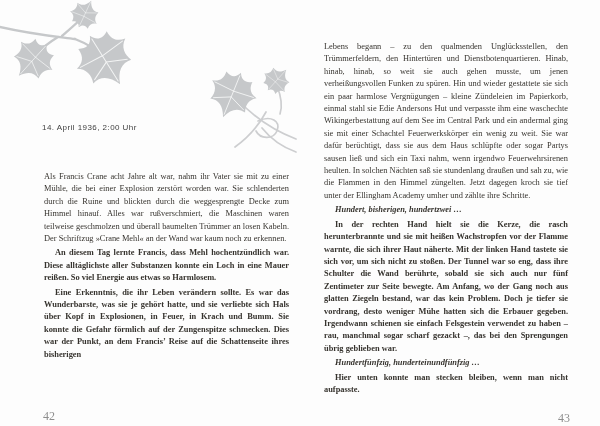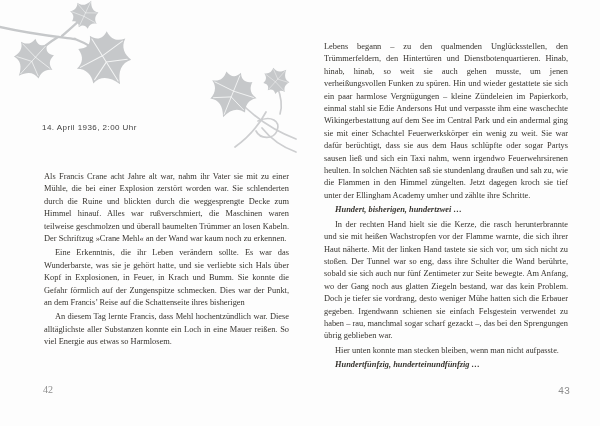--- a/index.html
+++ b/index.html
@@ -49,40 +49,40 @@
   }
   .text-block.right {
     left: 322px;
     top: 39px;
     width: 248px;
   }
   .text-block p {
     margin: 2px;
     padding: 0;
   }
-  .text-block p.indent { text-indent: 11px; }
+  .text-block p.indent { text-indent: 11px; font-weight: bold; }
   .text-block p.italic {
     font-style: italic;
     font-weight: 600;
   }
   .page-number {
     position: absolute;
-    font-size: 10px;
+    font-size: 12px;
     color: #8d8d8d;
     font-family: "Liberation Serif", serif;
+    margin-top: 25px;
   }
   .page-number.pn-left {
     left: 43px;
     top: 384px;
   }
   .page-number.pn-right {
     right: 30px;
     top: 386px;
     text-align: left;
-    font-family: Liberation Mono, monospace;
   }
 </style>
 </head>
 <body>
 
 <div class="spread">
 
   <svg class="ivy-svg" viewBox="0 0 320 160" aria-hidden="true">
     <defs>
       <g id="ivy-leaf">
@@ -116,30 +116,30 @@
     <use href="#ivy-leaf" transform="translate(105,60) rotate(-32) scale(0.62)"></use>
 
     <use href="#ivy-leaf" transform="translate(232,95) rotate(22) scale(0.52)"></use>
     <use href="#ivy-leaf" transform="translate(277,80) rotate(-138) scale(0.30)"></use>
   </svg>
 
   <section>
     <div class="date-line">14. April 1936, 2:00 Uhr</div>
     <div class="text-block left">
         <p class="" lang="de">Als Francis Crane acht Jahre alt war, nahm ihr Vater sie mit zu einer Mühle, die bei einer Explosion zerstört worden war. Sie schlenderten durch die Ruine und blickten durch die weggesprengte Decke zum Himmel hinauf. Alles war rußverschmiert, die Maschinen waren teilweise geschmolzen und überall baumelten Trümmer an losen Kabeln. Der Schriftzug »Crane Mehl« an der Wand war kaum noch zu erkennen.</p>
+        <p class="indent " lang="de">An diesem Tag lernte Francis, dass Mehl hochentzündlich war. Diese alltäglichste aller Substanzen konnte ein Loch in eine Mauer reißen. So viel Energie aus etwas so Harmlosem.</p>
         <p class="indent " lang="de">Eine Erkenntnis, die ihr Leben verändern sollte. Es war das Wunderbarste, was sie je gehört hatte, und sie verliebte sich Hals über Kopf in Explosionen, in Feuer, in Krach und Bumm. Sie konnte die Gefahr förmlich auf der Zungenspitze schmecken. Dies war der Punkt, an dem Francis’ Reise auf die Schattenseite ihres bisherigen</p>
-        <p class="indent " lang="de">An diesem Tag lernte Francis, dass Mehl hochentzündlich war. Diese alltäglichste aller Substanzen konnte ein Loch in eine Mauer reißen. So viel Energie aus etwas so Harmlosem.</p>
       </div>
     <div class="page-number pn-left">42</div>
   </section>
 
   <section>
     <div class="text-block right">
         <p class="" lang="de">Lebens begann – zu den qualmenden Unglücksstellen, den Trümmerfeldern, den Hintertüren und Dienstbotenquartieren. Hinab, hinab, hinab, so weit sie auch gehen musste, um jenen verheißungsvollen Funken zu spüren. Hin und wieder gestattete sie sich ein paar harmlose Vergnügungen – kleine Zündeleien im Papierkorb, einmal stahl sie Edie Andersons Hut und verpasste ihm eine waschechte Wikingerbestattung auf dem See im Central Park und ein andermal ging sie mit einer Schachtel Feuerwerkskörper ein wenig zu weit. Sie war dafür berüchtigt, dass sie aus dem Haus schlüpfte oder sogar Partys sausen ließ und sich ein Taxi nahm, wenn irgendwo Feuerwehrsirenen heulten. In solchen Nächten saß sie stundenlang draußen und sah zu, wie die Flammen in den Himmel züngelten. Jetzt dagegen kroch sie tief unter der Ellingham Academy umher und zählte ihre Schritte.</p>
         <p class="indent italic" lang="de">Hundert, bisherigen, hundertzwei …</p>
         <p class="indent " lang="de">In der rechten Hand hielt sie die Kerze, die rasch herunterbrannte und sie mit heißen Wachstropfen vor der Flamme warnte, die sich ihrer Haut näherte. Mit der linken Hand tastete sie sich vor, um sich nicht zu stoßen. Der Tunnel war so eng, dass ihre Schulter die Wand berührte, sobald sie sich auch nur fünf Zentimeter zur Seite bewegte. Am Anfang, wo der Gang noch aus glatten Ziegeln bestand, war das kein Problem. Doch je tiefer sie vordrang, desto weniger Mühe hatten sich die Erbauer gegeben. Irgendwann schienen sie einfach Felsgestein verwendet zu haben – rau, manchmal sogar scharf gezackt –, das bei den Sprengungen übrig geblieben war.</p>
+        <p class="indent italic" lang="de">Hundertfünfzig, hunderteinundfünfzig …</p>
         <p class="indent " lang="de">Hier unten konnte man stecken bleiben, wenn man nicht aufpasste.</p>
-        <p class="indent italic" lang="de">Hundertfünfzig, hunderteinundfünfzig …</p>
       </div>
     <div class="page-number pn-right">43</div>
   </section>
 
 </div>
 
 </body></html>

